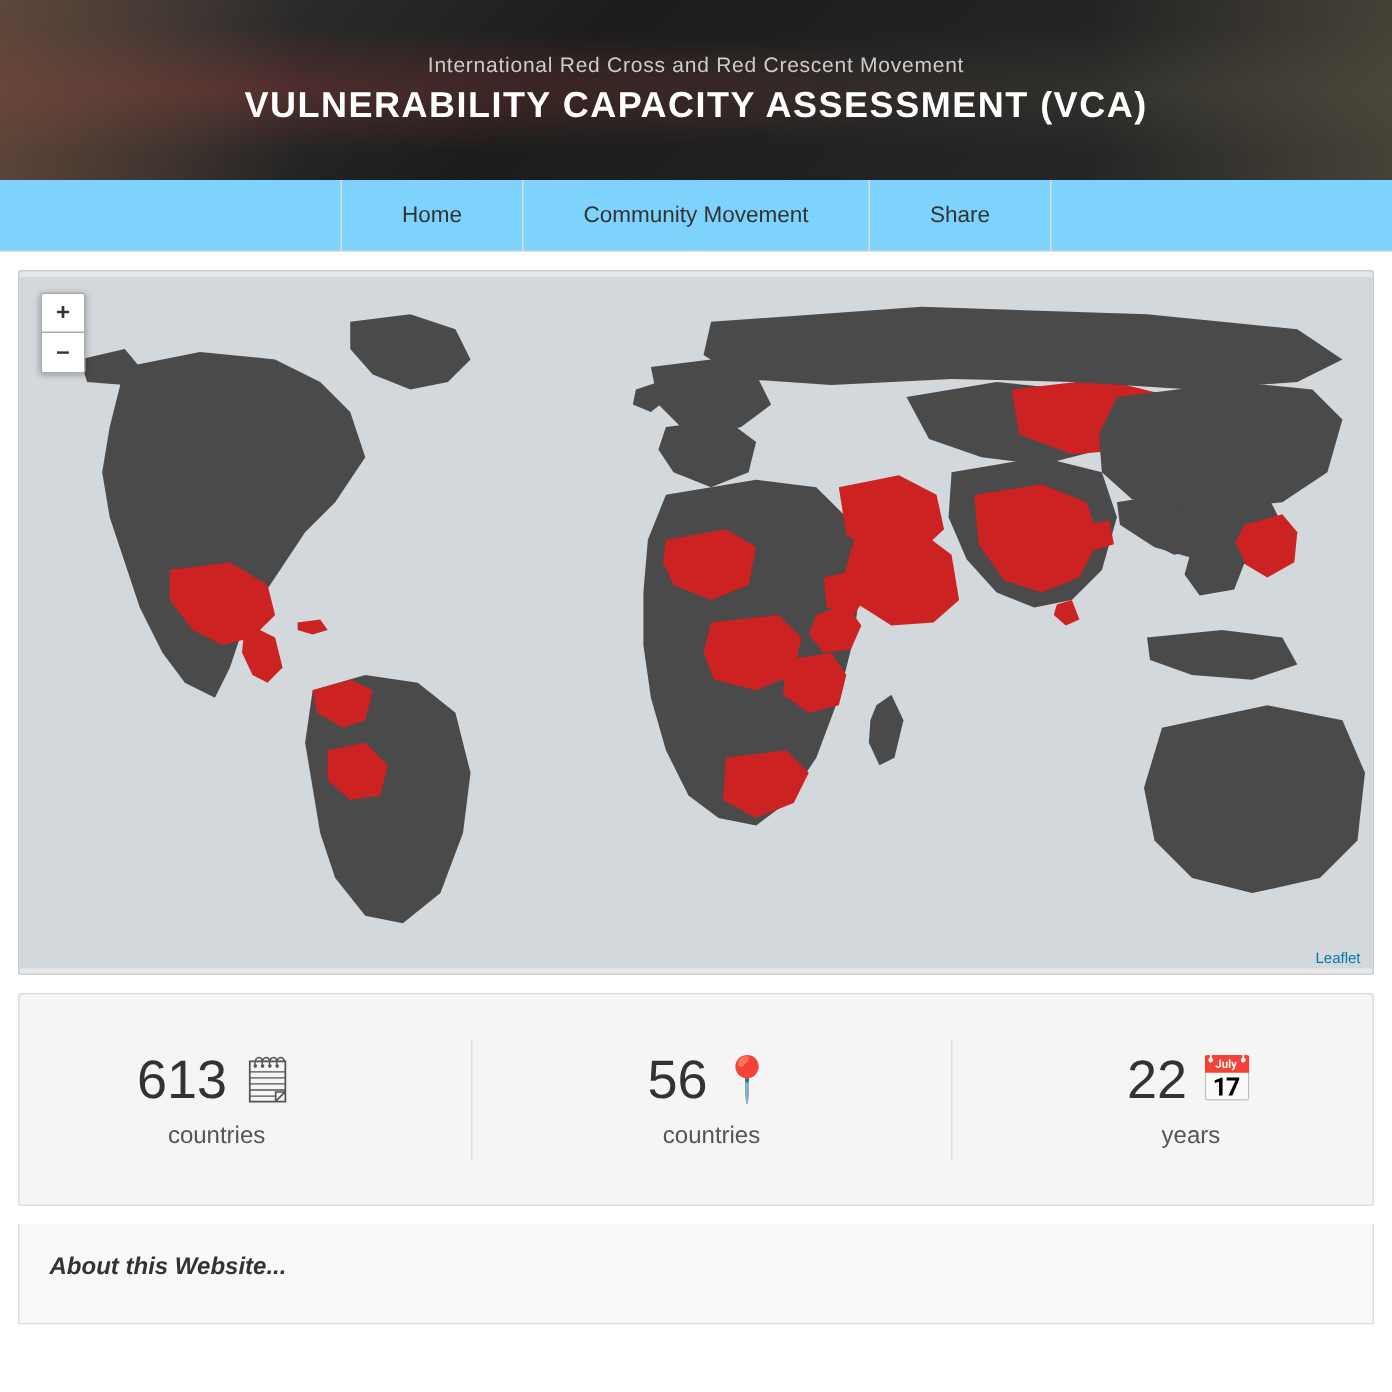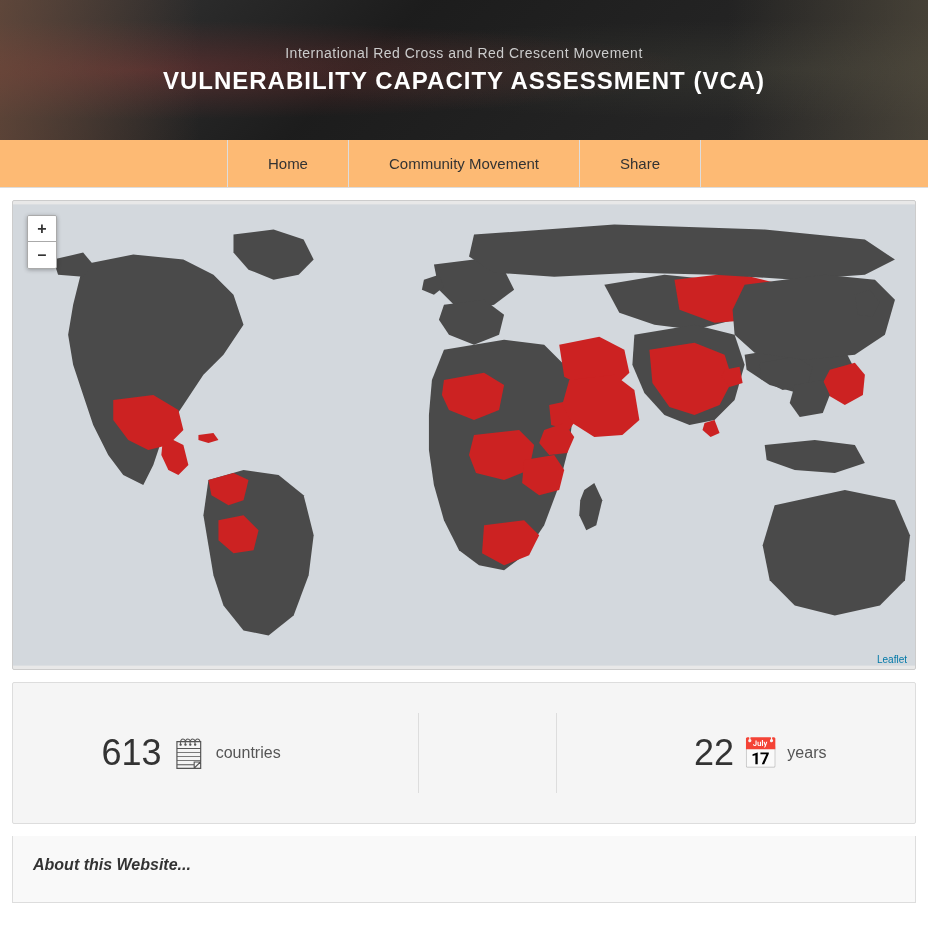--- a/index.html
+++ b/index.html
@@ -1,21 +1,21 @@
 <!DOCTYPE html>
 <html><head>
   <meta charset="utf-8">
   <style>
     * { margin: 0; padding: 0; box-sizing: border-box; }
     body { font-family: Arial, sans-serif; width: 928px; overflow-x: hidden; background: #fff; }
 
     
     .header {
       position: relative;
-      height: 140px;
+      height: 120px;
       background: #2a2a2a;
       overflow: hidden;
       display: flex;
       flex-direction: column;
       align-items: center;
       justify-content: center;
     }
     .header-bg {
       position: absolute;
       inset: 0;
@@ -42,21 +42,21 @@
     }
     .header-title {
       color: #fff;
       font-size: 24px;
       font-weight: bold;
       letter-spacing: 1px;
     }
 
     
     .nav {
-      background: #fdba74;
+      background: #7dd3fc;
       border-bottom: 1px solid #ddd;
       display: flex;
       align-items: center;
       justify-content: center;
       height: 48px;
     }
     .nav-item {
       padding: 0 40px;
       font-size: 15px;
       color: #333;
@@ -130,21 +130,21 @@
       border: 1px solid #ddd;
       border-radius: 2px;
       display: flex;
       align-items: center;
       justify-content: space-around;
       padding: 30px 20px;
     }
     .stat-item {
       text-align: left;
       display: flex;
-      flex-direction: row;
+      flex-direction: column;
       align-items: center;
       gap: 8px;
     }
     .stat-number-row {
       display: flex;
       align-items: center;
       gap: 8px;
       font-size: 36px;
       color: #333;
       font-weight: normal;
@@ -306,20 +306,27 @@
   <div class="stat-item">
     <div class="stat-number-row">
       <span>613</span>
       <span class="stat-icon">🗒</span>
     </div>
     <div class="stat-label">countries</div>
   </div>
 
   <div class="stat-divider"></div>
 
+  <div class="stat-item">
+    <div class="stat-number-row">
+      <span>56</span>
+      <span class="stat-icon">📍</span>
+    </div>
+    <div class="stat-label">countries</div>
+  </div>
 
   <div class="stat-divider"></div>
 
   <div class="stat-item">
     <div class="stat-number-row">
       <span>22</span>
       <span class="stat-icon">📅</span>
     </div>
     <div class="stat-label">years</div>
   </div>

